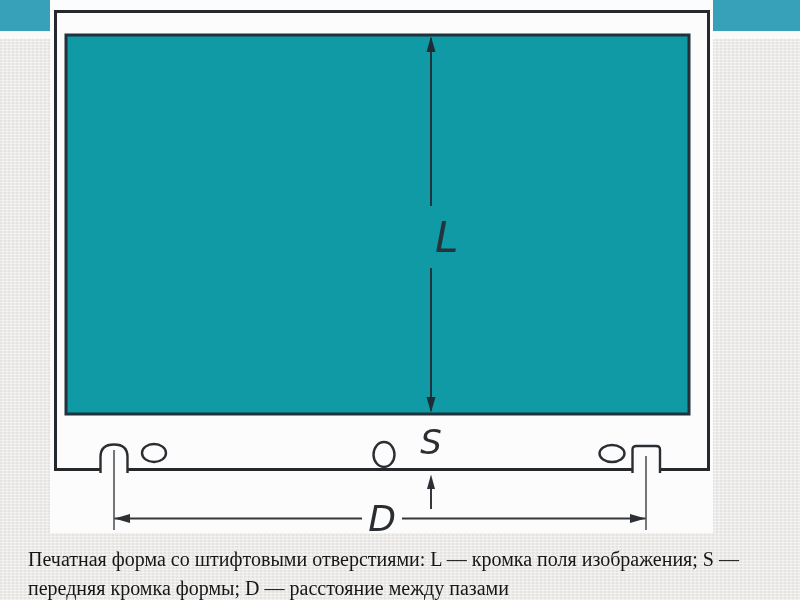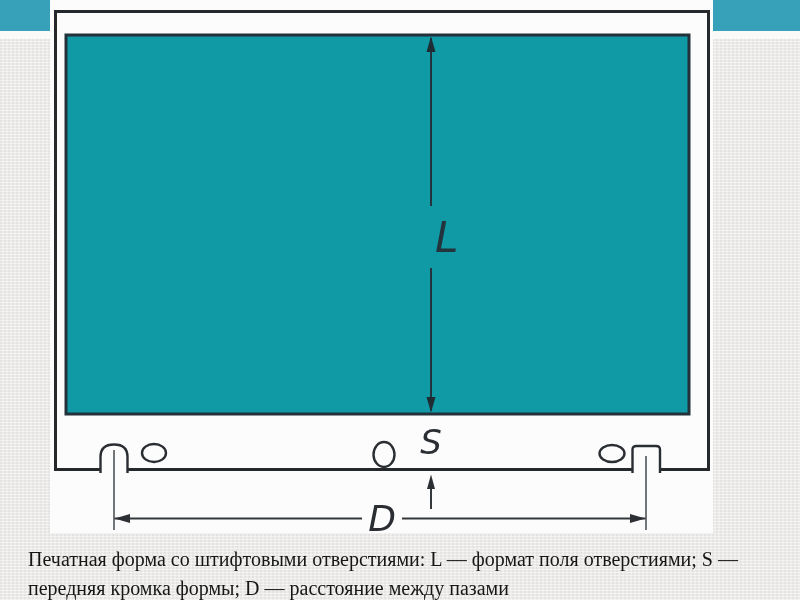--- a/index.html
+++ b/index.html
@@ -73,17 +73,17 @@
         <line class="dim" x1="64.5" y1="518.5" x2="312" y2="518.5"></line>
         <line class="dim" x1="352" y1="518.5" x2="595.5" y2="518.5"></line>
         <polygon class="arrow" points="64.5,518.5 80,514 80,523"></polygon>
         <polygon class="arrow" points="595.5,518.5 580,514 580,523"></polygon>
         <text class="dim-label lab-D" x="332" y="531" text-anchor="middle">D</text>
       </g>
     </svg>
   </div>
 
   <div class="caption">
-    <span>Печатная форма со штифтовыми отверстиями: L — формат поля отверстиями; S —</span>
+    <span>Печатная форма со штифтовыми отверстиями: L — кромка поля изображения; S —</span>
     <span>передняя кромка формы; D — расстояние между пазами</span>
   </div>
 
 </div>
 
 </body></html>

